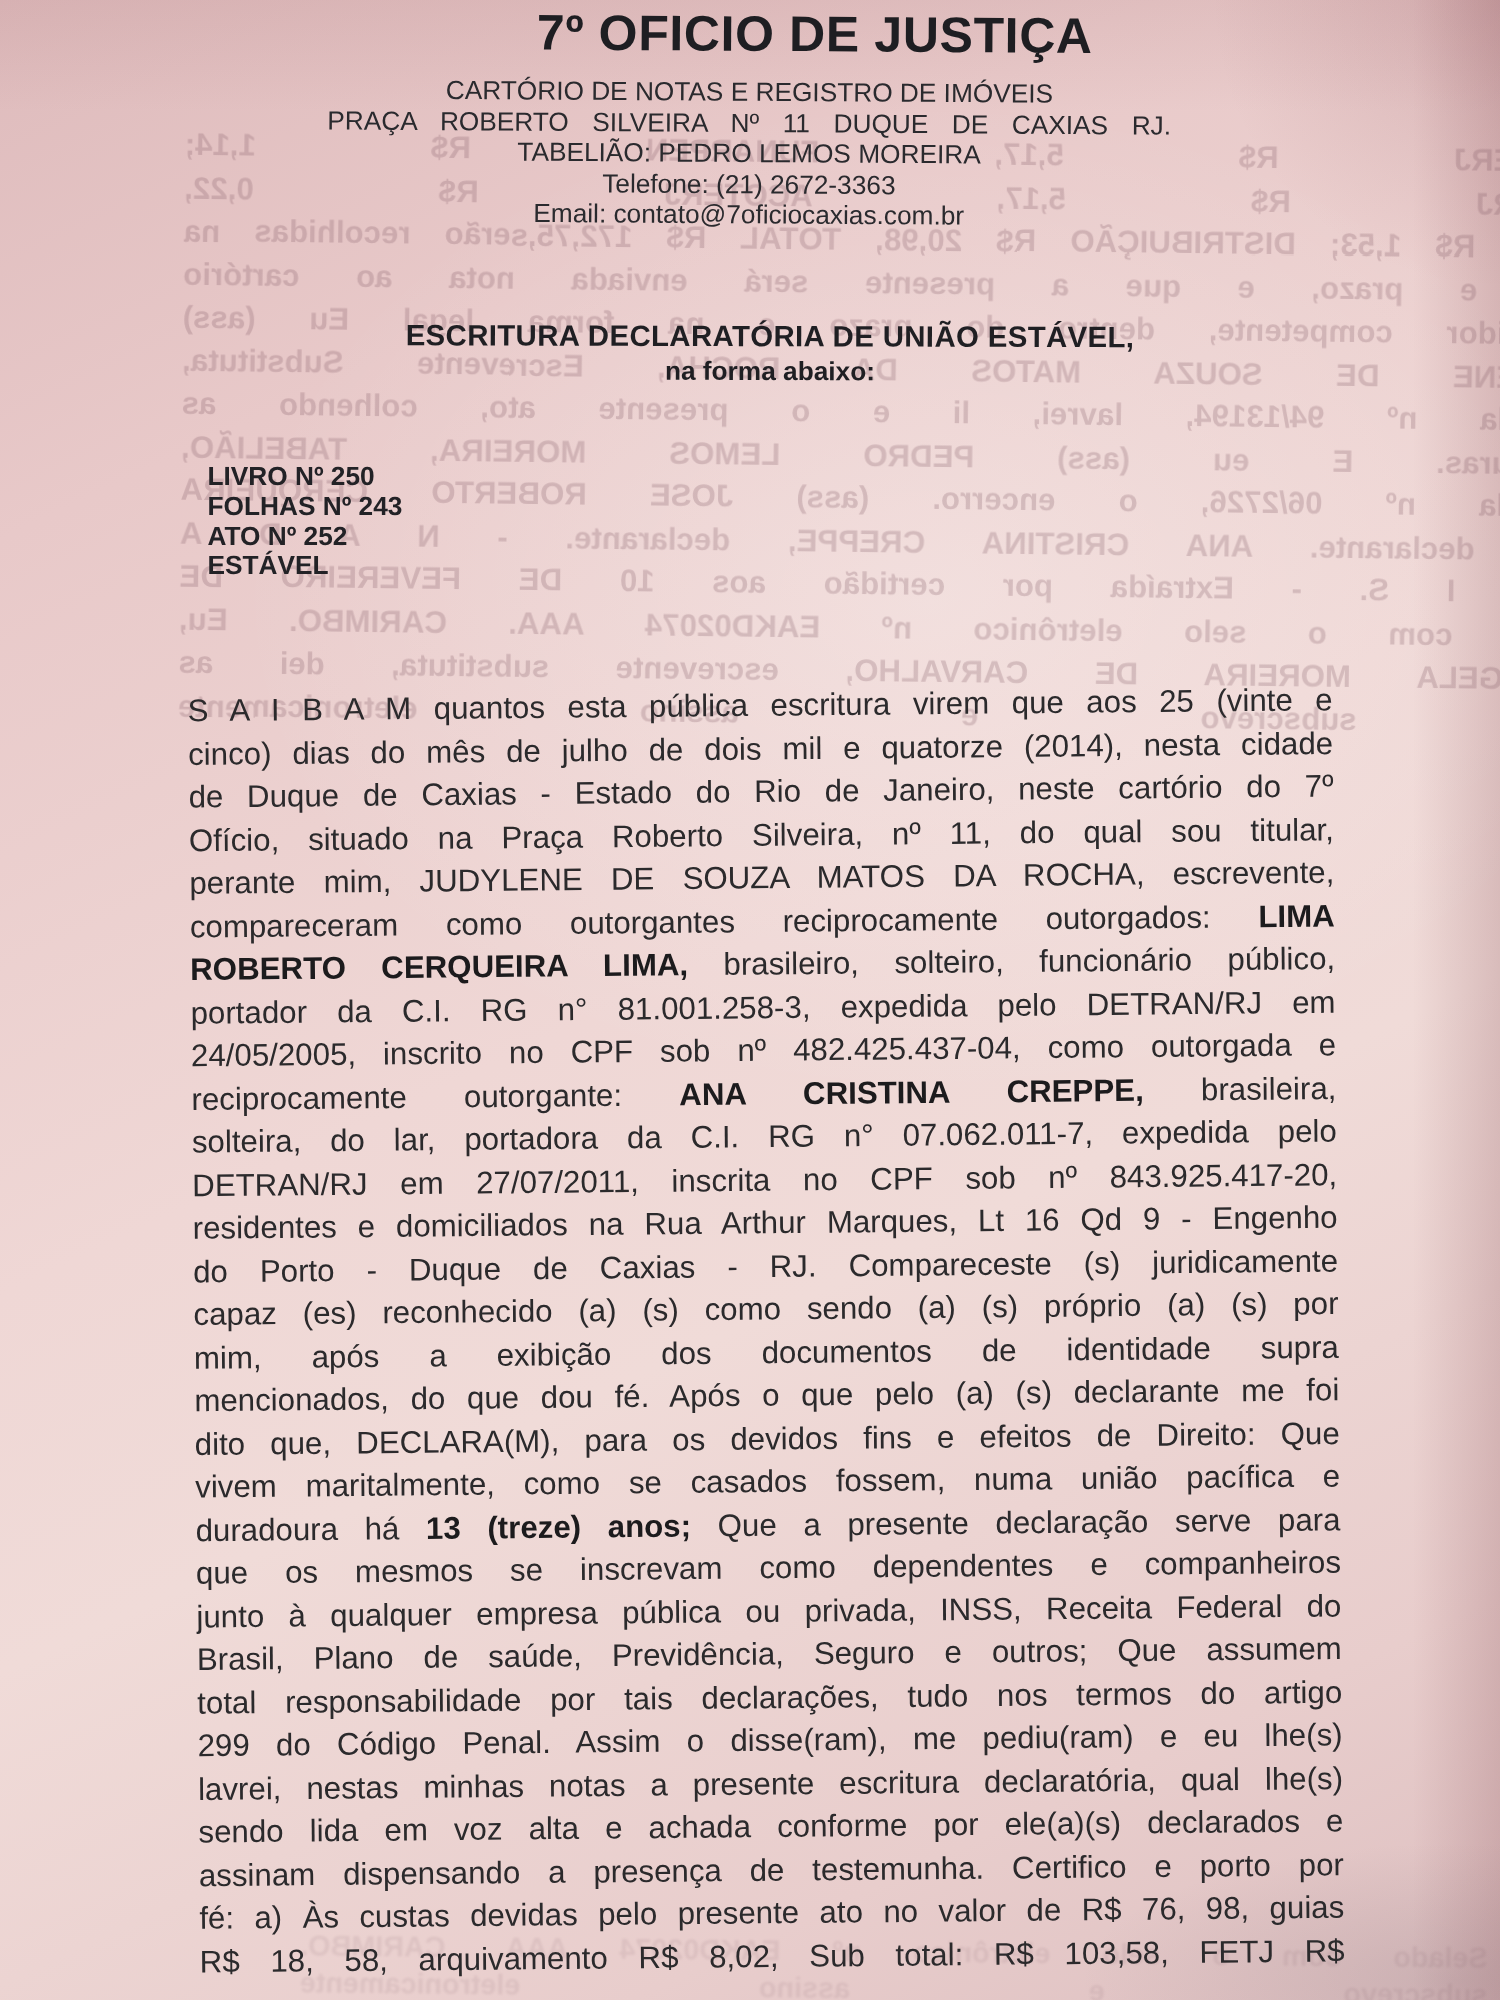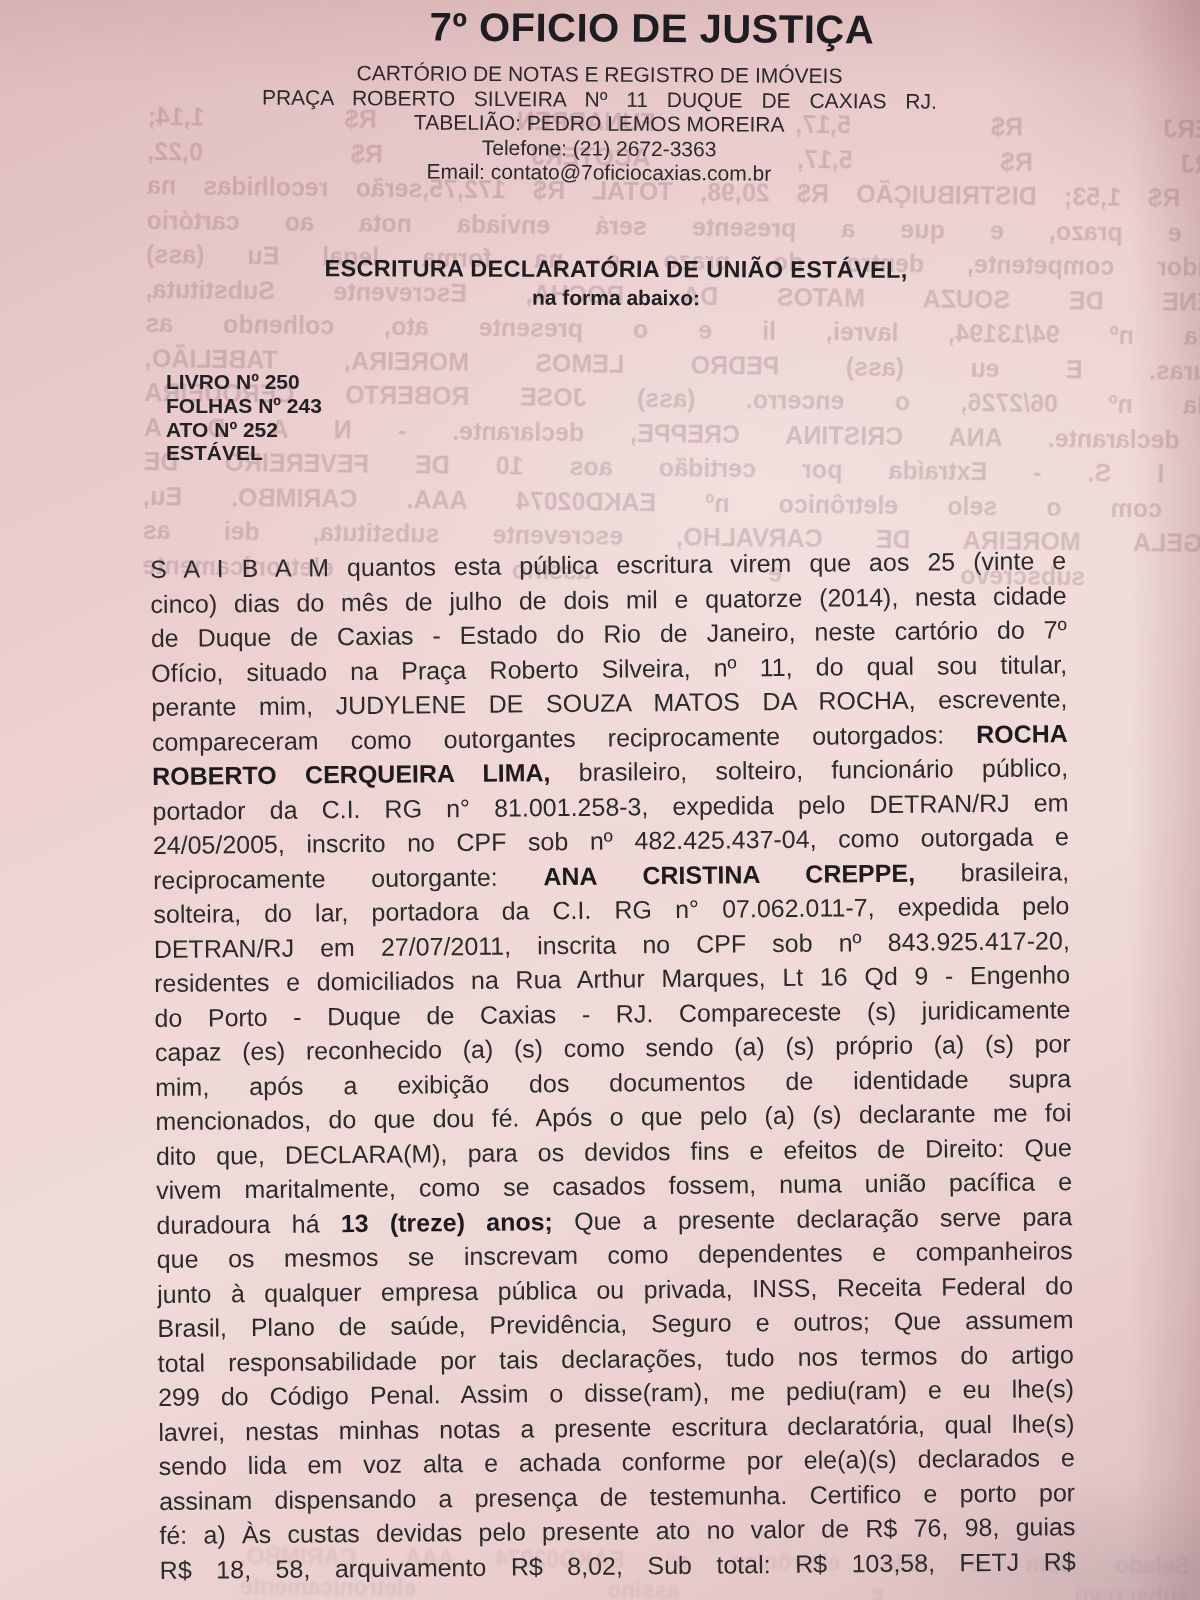--- a/index.html
+++ b/index.html
@@ -135,21 +135,21 @@
       <div class="reg-line">ATO Nº 252</div>
       <div class="reg-line">ESTÁVEL</div>
     </div>
 
   <div class="body-text">
       <div class="body-line"><span>S A I B A M quantos esta pública escritura virem que aos 25 (vinte e</span></div>
       <div class="body-line"><span>cinco) dias do mês de julho de dois mil e quatorze (2014), nesta cidade</span></div>
       <div class="body-line"><span>de Duque de Caxias - Estado do Rio de Janeiro, neste cartório do 7º</span></div>
       <div class="body-line"><span>Ofício, situado na Praça Roberto Silveira, nº 11, do qual sou titular,</span></div>
       <div class="body-line"><span>perante mim, JUDYLENE DE SOUZA MATOS DA ROCHA, escrevente,</span></div>
-      <div class="body-line"><span>compareceram como outorgantes reciprocamente outorgados: </span><span class="b">ROCHA</span></div>
+      <div class="body-line"><span>compareceram como outorgantes reciprocamente outorgados: </span><span class="b">LIMA</span></div>
       <div class="body-line"><span class="b">ROBERTO CERQUEIRA LIMA,</span><span> brasileiro, solteiro, funcionário público,</span></div>
       <div class="body-line"><span>portador da C.I. RG n° 81.001.258-3, expedida pelo DETRAN/RJ em</span></div>
       <div class="body-line"><span>24/05/2005, inscrito no CPF sob nº 482.425.437-04, como outorgada e</span></div>
       <div class="body-line"><span>reciprocamente outorgante: </span><span class="b">ANA CRISTINA CREPPE,</span><span> brasileira,</span></div>
       <div class="body-line"><span>solteira, do lar, portadora da C.I. RG n° 07.062.011-7, expedida pelo</span></div>
       <div class="body-line"><span>DETRAN/RJ em 27/07/2011, inscrita no CPF sob nº 843.925.417-20,</span></div>
       <div class="body-line"><span>residentes e domiciliados na Rua Arthur Marques, Lt 16 Qd 9 - Engenho</span></div>
       <div class="body-line"><span>do Porto - Duque de Caxias - RJ. Compareceste (s) juridicamente</span></div>
       <div class="body-line"><span>capaz (es) reconhecido (a) (s) como sendo (a) (s) próprio (a) (s) por</span></div>
       <div class="body-line"><span>mim, após a exibição dos documentos de identidade supra</span></div>

